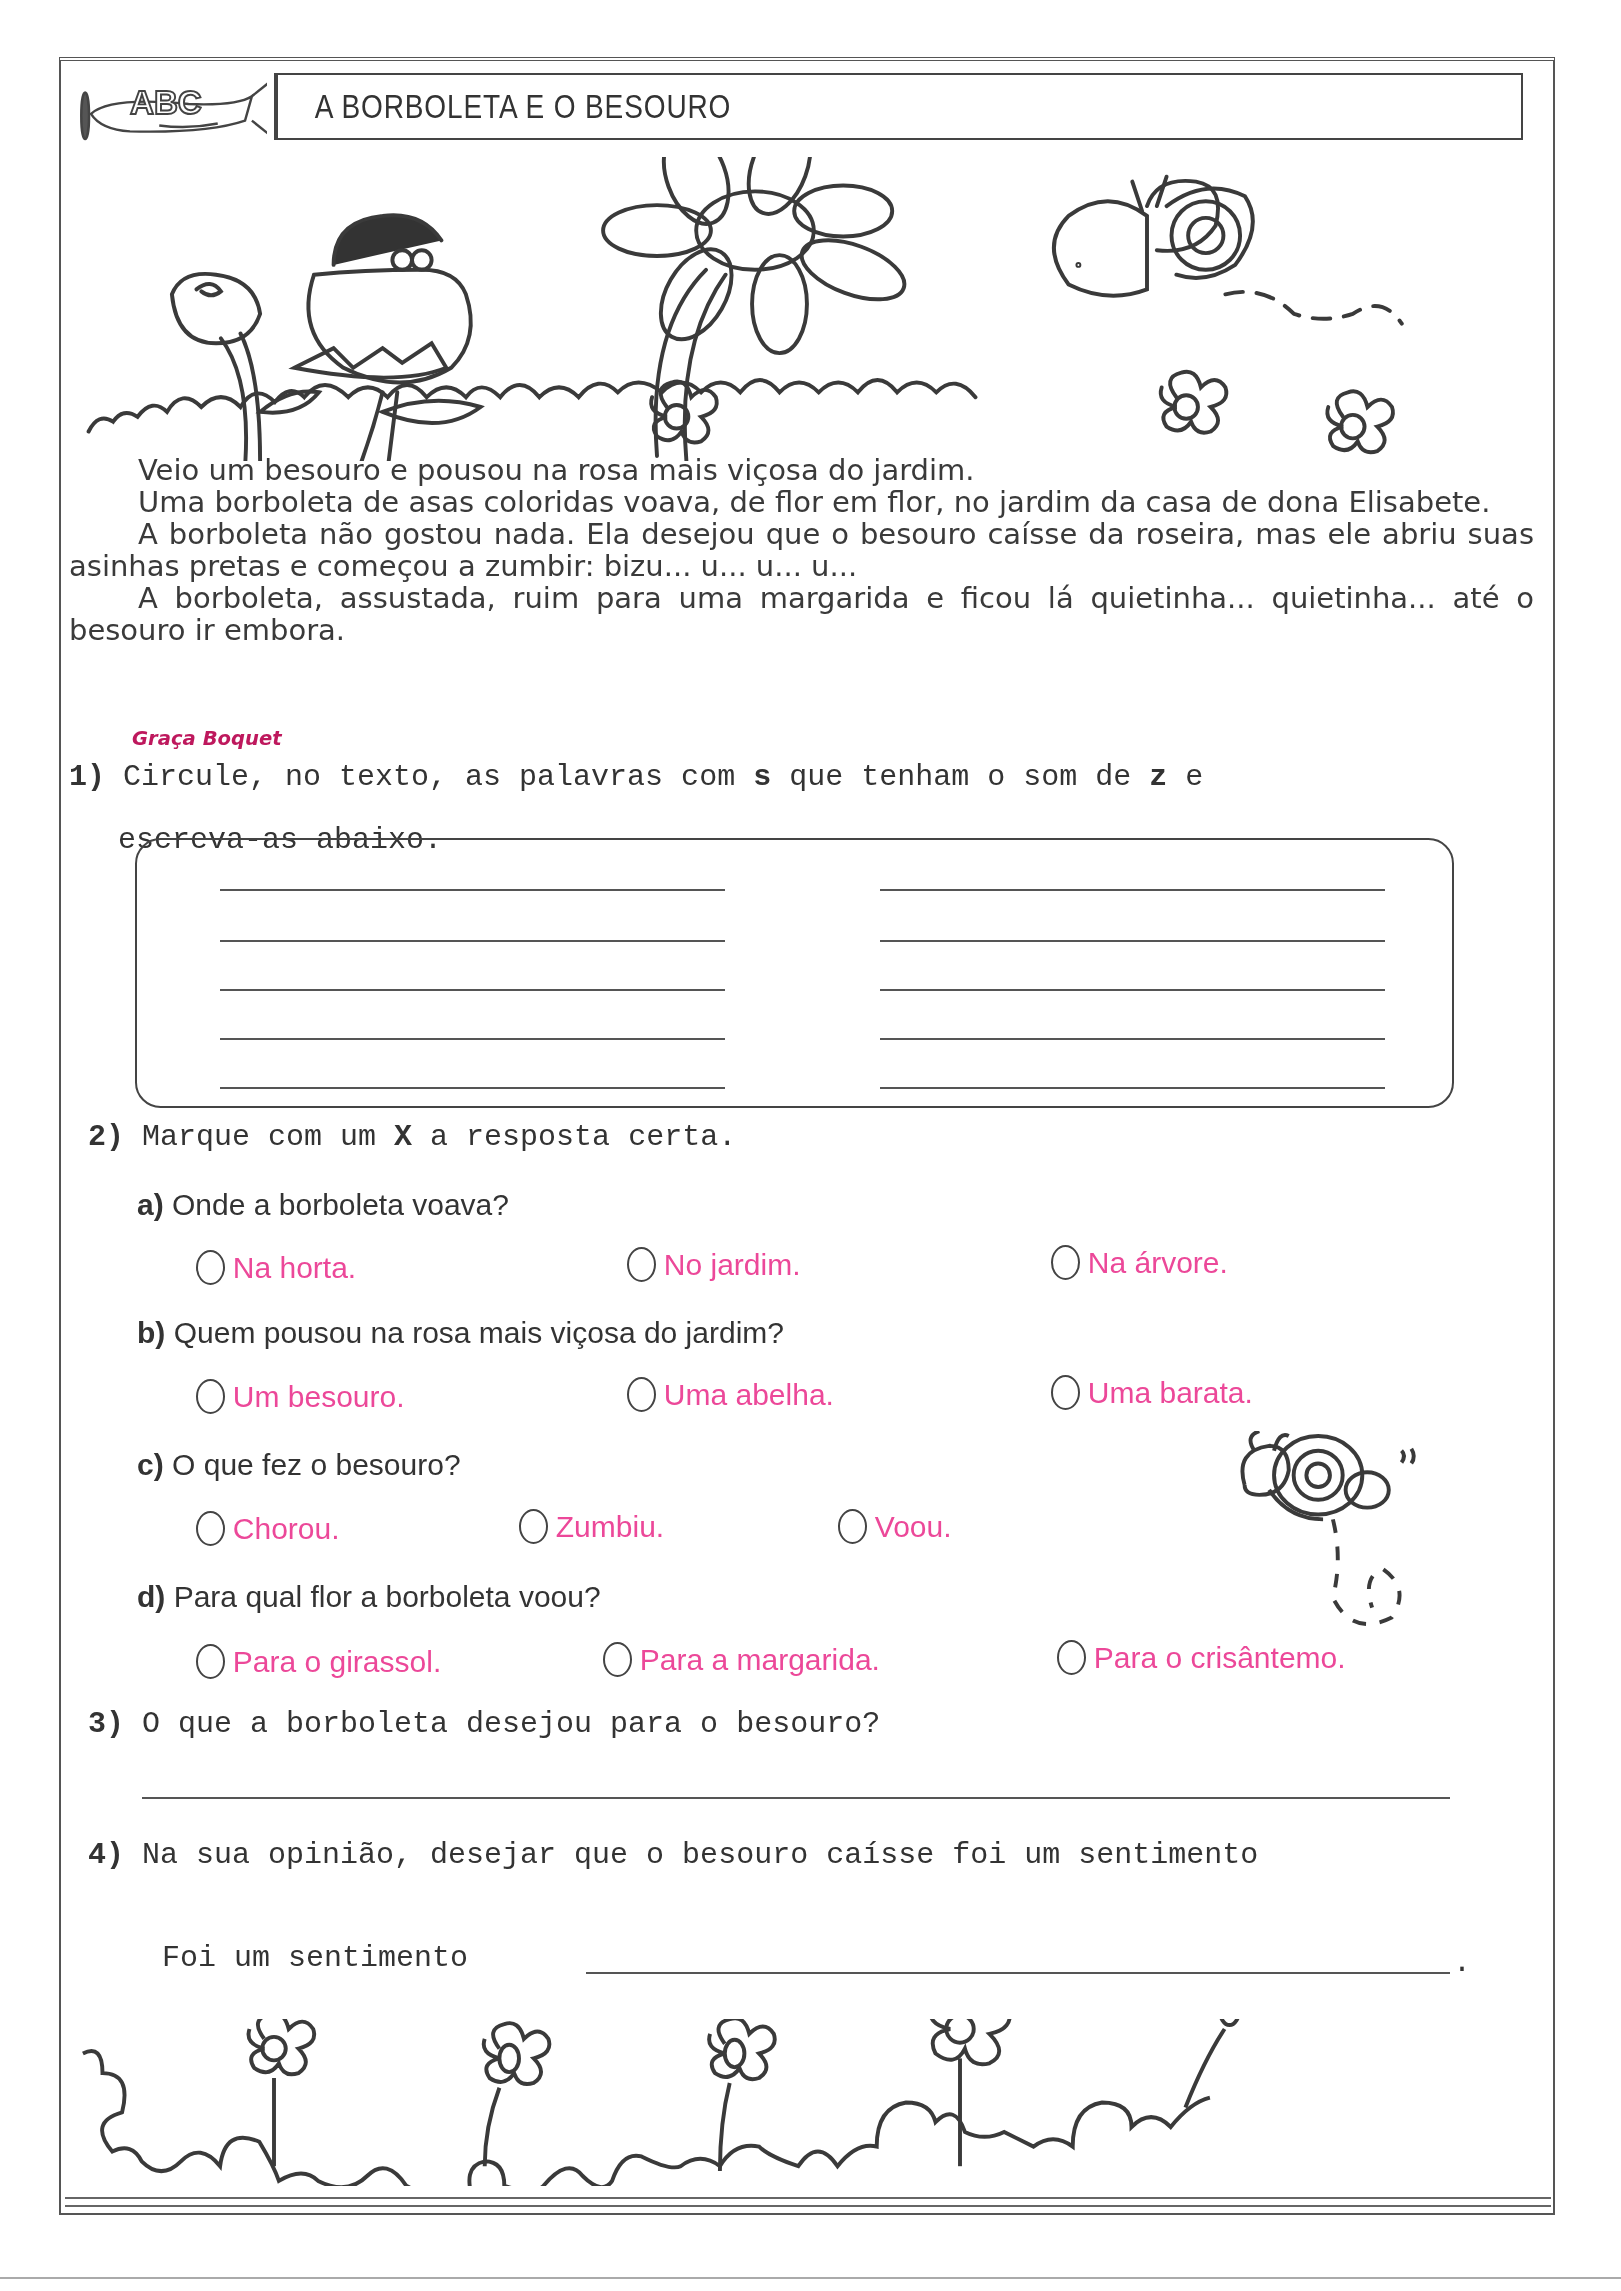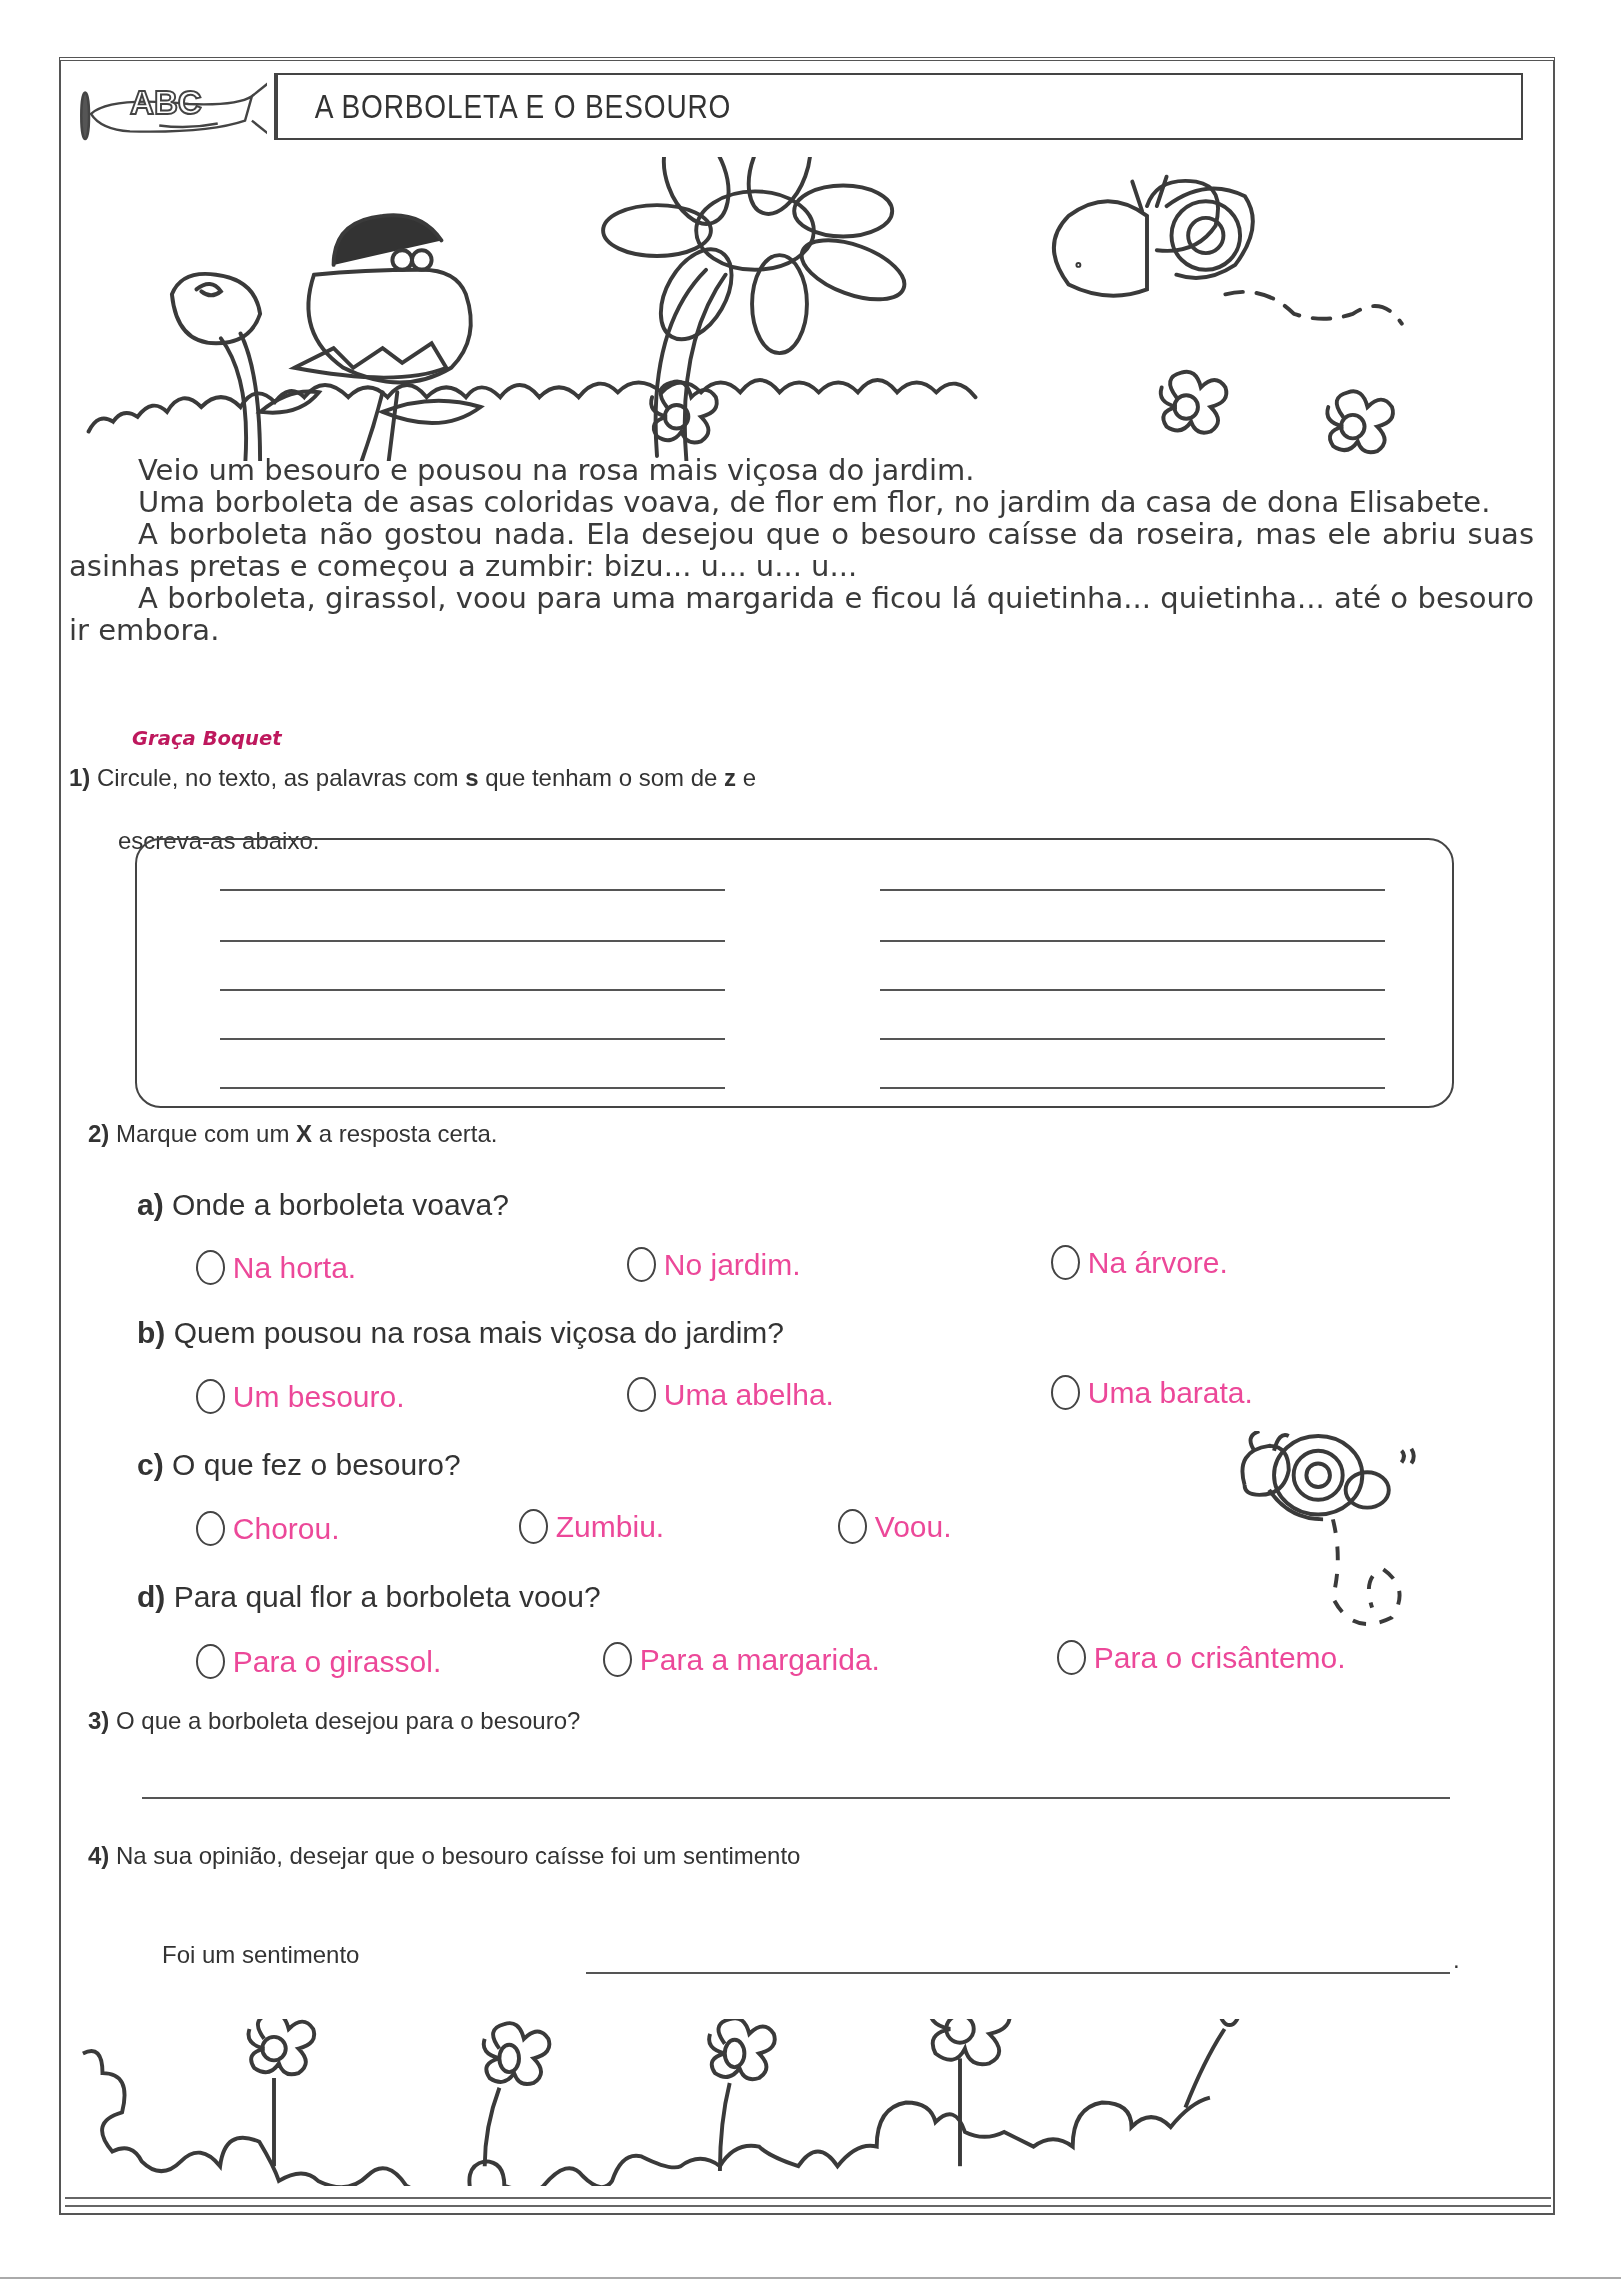--- a/index.html
+++ b/index.html
@@ -5,21 +5,21 @@
   html, body { margin:0; padding:0; background:#ffffff; }
   body { width:1621px; height:2292px; position:relative; overflow:hidden; font-family:"DejaVu Sans", sans-serif; color:#3a3a3a; }
   .page-border { position:absolute; left:59px; top:57px; width:1496px; height:2158px; border:2.9px solid #555; border-top:4.9px double #555; box-sizing:border-box; }
   .banner-logo { position:absolute; left:71px; top:67px; width:196px; height:78px; }
   .banner { position:absolute; left:274px; top:73px; width:1249px; height:67px; border:2.9px solid #444; border-left:4.9px solid #444; box-sizing:border-box; display:flex; align-items:center; }
   .banner-title { font-family:"Liberation Sans", sans-serif; font-size:33px; letter-spacing:1px; color:#333; transform:scaleX(0.85); }
   .illus { position:absolute; left:69px; top:157px; width:1470px; height:304px; }
   .story { position:absolute; left:69px; top:454px; width:1465px; font-size:29px; line-height:32px; color:#3a3a3a; text-align:justify; }
   .story p { margin:0; text-indent:69px; }
   .author { position:absolute; left:132px; top:727px; font-size:19.6px; font-style:italic; font-weight:bold; color:#be185d; }
-  .q { position:absolute; font-family:Liberation Sans, sans-serif; font-size:24px; color:#333; transform-origin:left top; }
+  .q { position:absolute; font-family:Liberation Mono, monospace; font-size:30px; color:#333; transform-origin:left top; }
   .qnum { font-weight:bold; }
   .q1 { left:69px; top:760px; width:1470px; line-height:35px; }
   .q1 .rest { display:block; padding-left:49px;margin-top:28px; }
   .answer-box { position:absolute; left:135px; top:838px; width:1319px; height:270px; border:2.9px solid #444; border-radius:25.5px; box-sizing:border-box; }
   .write-line { position:absolute; height:0; border-top:2.5px solid #555; }
   .sub-q { position:absolute; font-family:"Liberation Sans", sans-serif; font-size:30px; color:#333; }
   .opt { position:absolute; font-family:"Liberation Sans", sans-serif; font-size:30px; color:#ec4899; display:flex; align-items:center; }
   .radio { display:inline-block; width:29px; height:35px; border:2.5px solid #444; border-radius:50%; margin-right:7.8px; box-sizing:border-box; }
   .deco { position:absolute; }
   .bottom-lines { position:absolute; left:65px; top:2197px; width:1486px; height:9.8px; border-top:2.9px solid #666; border-bottom:2.9px solid #666; box-sizing:border-box; }
@@ -98,21 +98,21 @@
       <path d="M1300 265 q-15-20 5-25 q15-5 20 15 q15-15 25 0 q5 15-15 20 q15 15 0 25 q-15 5-20-10 q-10 15-25 5 q-10-15 10-20 q-20-5-15-20"></path>
       <circle cx="1030" cy="110" r="1"></circle>
     </g>
   </g>
 </svg>
 
 <div class="story">
   <p>Veio um besouro e pousou na rosa mais viçosa do jardim.</p>
   <p>Uma borboleta de asas coloridas voava, de flor em flor, no jardim da casa de dona Elisabete.</p>
   <p>A borboleta não gostou nada. Ela desejou que o besouro caísse da roseira, mas ele abriu suas asinhas pretas e começou a zumbir: bizu... u... u... u...</p>
-  <p>A borboleta, girassol, voou para uma margarida e ficou lá quietinha... quietinha... até o besouro ir embora.</p>
+  <p>A borboleta, assustada, ruim para uma margarida e ficou lá quietinha... quietinha... até o besouro ir embora.</p>
 </div>
 <div class="author">Graça Boquet</div>
 
 <div class="q q1">
   <span class="qnum">1)</span>
   <span>Circule, no texto, as palavras com </span><b>s</b><span> que tenham o som de </span><b>z</b><span> e</span>
   <span class="rest">escreva-as abaixo.</span>
 </div>
 <div class="answer-box">
   <div class="write-line" style="left:83px;top:49px;width:505px"></div>

